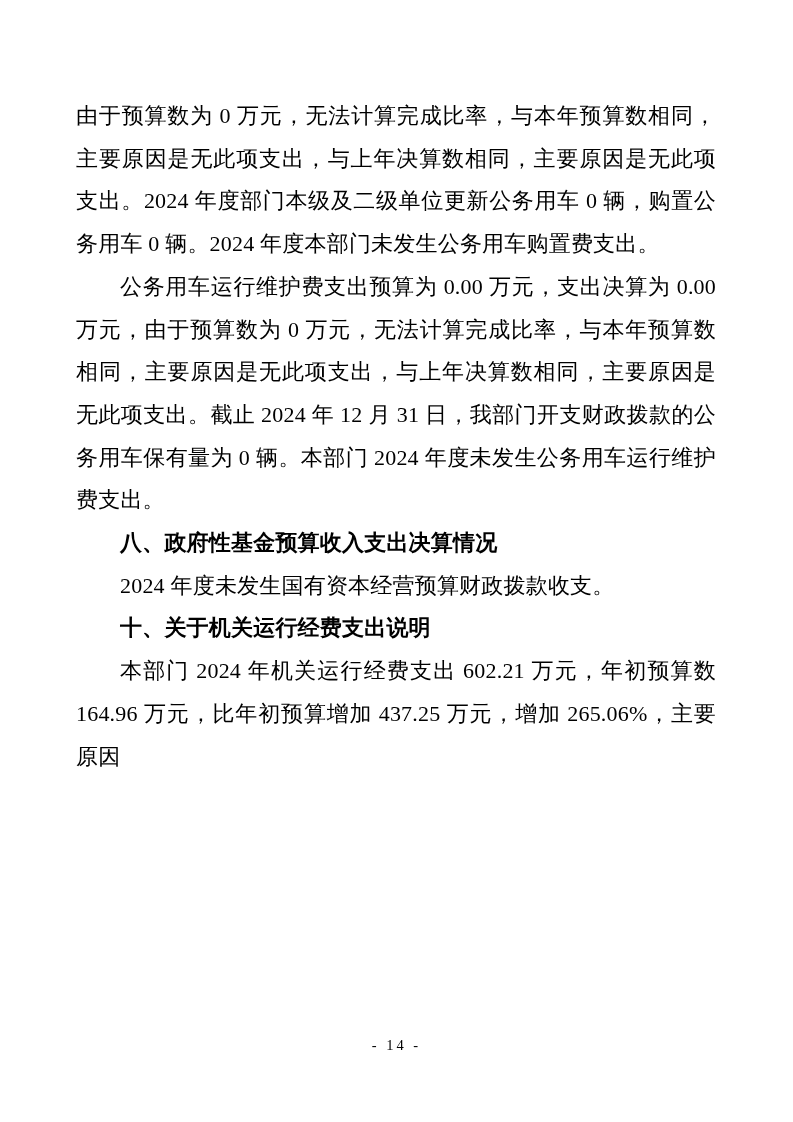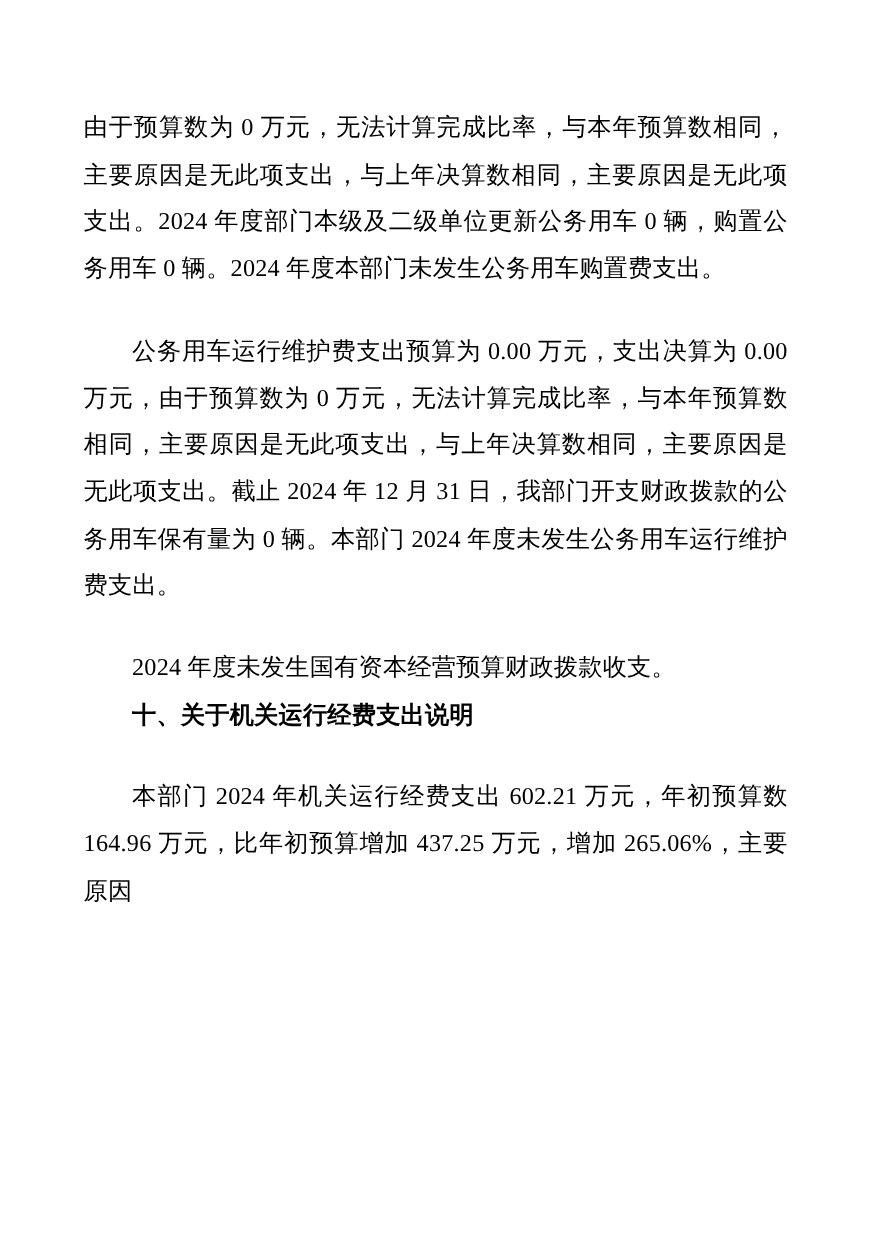--- a/index.html
+++ b/index.html
@@ -26,21 +26,20 @@
     margin: 0;
     padding: 0;
     font-size: 22px;
     line-height: 42.7px;
     text-align: justify;
     text-justify: inter-ideograph;
     letter-spacing: 0.2px;
   }
   .para.indent {
     text-indent: 2em;
-    margin-top: 32px;
   }
   .para.heading {
     font-weight: bold;
     text-indent: 2em;
     text-align: left;
   }
   .footer {
     position: absolute;
     left: 0;
     top: 1036px;
@@ -54,18 +53,22 @@
     color: #000000;
   }
 </style>
 </head>
 <body>
 
 <div class="page">
   <main class="content">
     <p class="para">由于预算数为 0 万元，无法计算完成比率，与本年预算数相同，主要原因是无此项支出，与上年决算数相同，主要原因是无此项支出。2024 年度部门本级及二级单位更新公务用车 0 辆，购置公务用车 0 辆。2024 年度本部门未发生公务用车购置费支出。</p>
     <p class="para indent">公务用车运行维护费支出预算为 0.00 万元，支出决算为 0.00 万元，由于预算数为 0 万元，无法计算完成比率，与本年预算数相同，主要原因是无此项支出，与上年决算数相同，主要原因是无此项支出。截止 2024 年 12 月 31 日，我部门开支财政拨款的公务用车保有量为 0 辆。本部门 2024 年度未发生公务用车运行维护费支出。</p>
+    <p class="para heading">八、政府性基金预算收入支出决算情况</p>
     <p class="para indent">2024 年度未发生国有资本经营预算财政拨款收支。</p>
     <p class="para heading">十、关于机关运行经费支出说明</p>
     <p class="para indent">本部门 2024 年机关运行经费支出 602.21 万元，年初预算数 164.96 万元，比年初预算增加 437.25 万元，增加 265.06%，主要原因</p>
   </main>
 
+  <footer class="footer">
+    <span class="page-number">- 14 -</span>
+  </footer>
 </div>
 
 </body></html>

